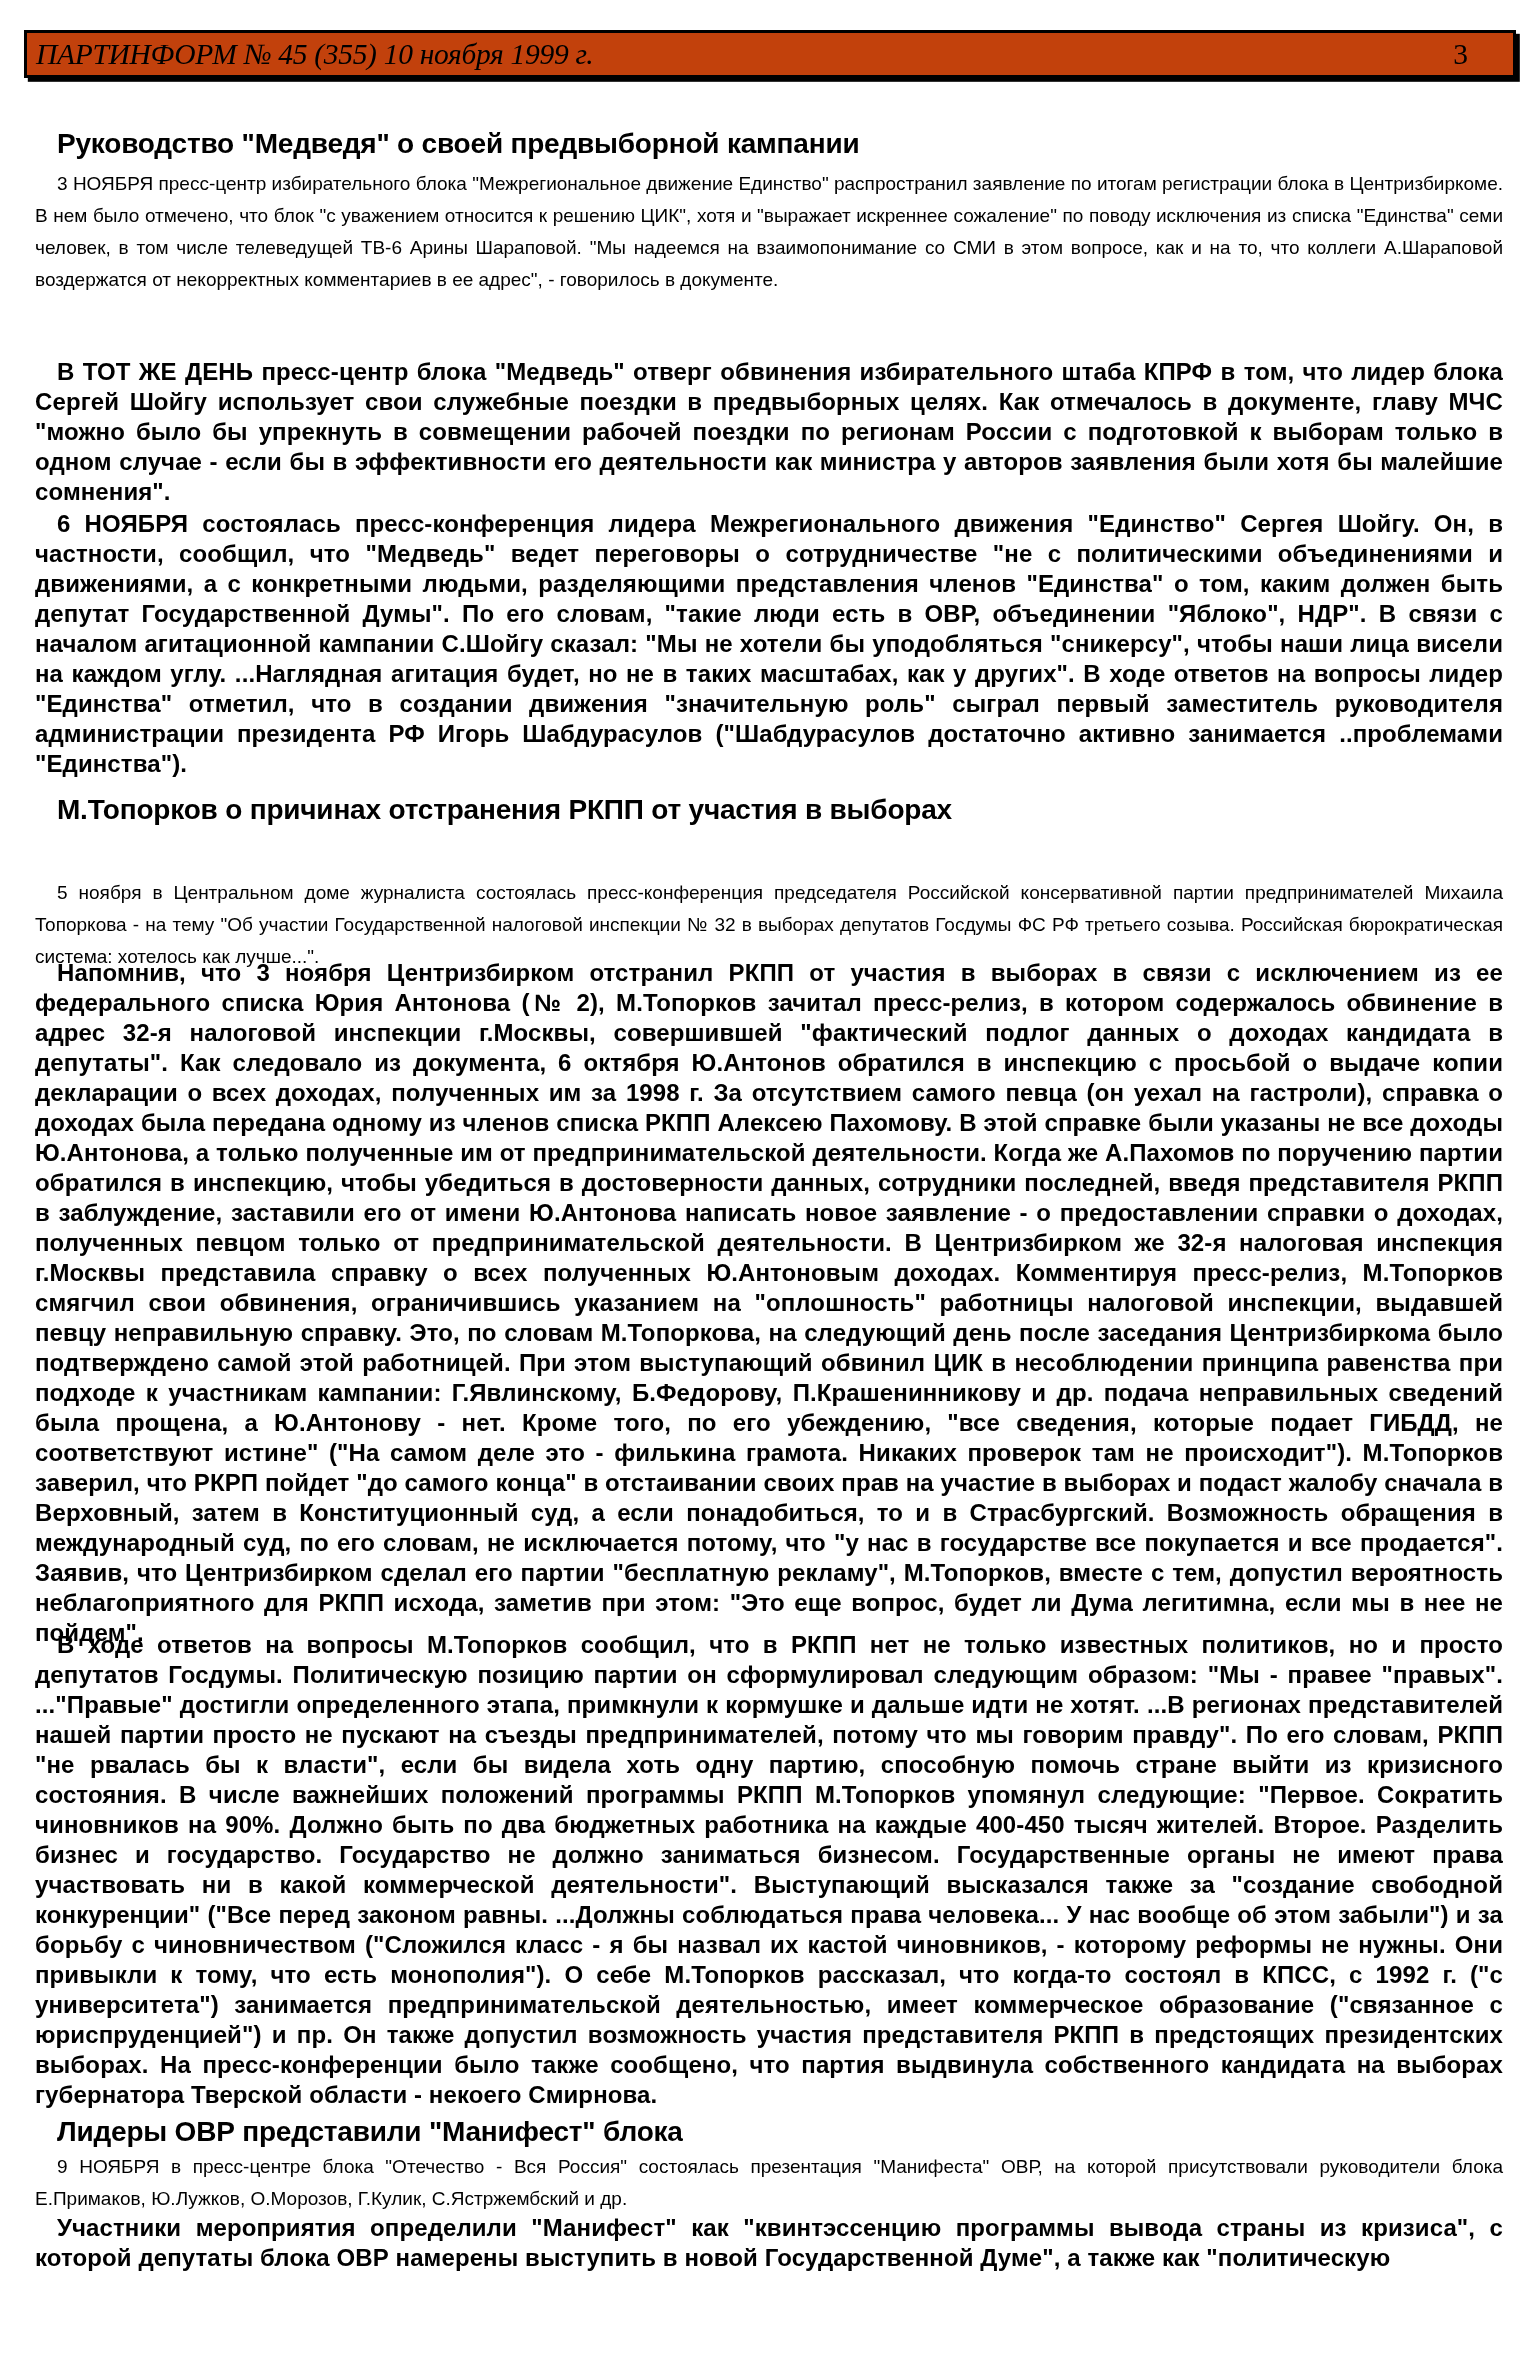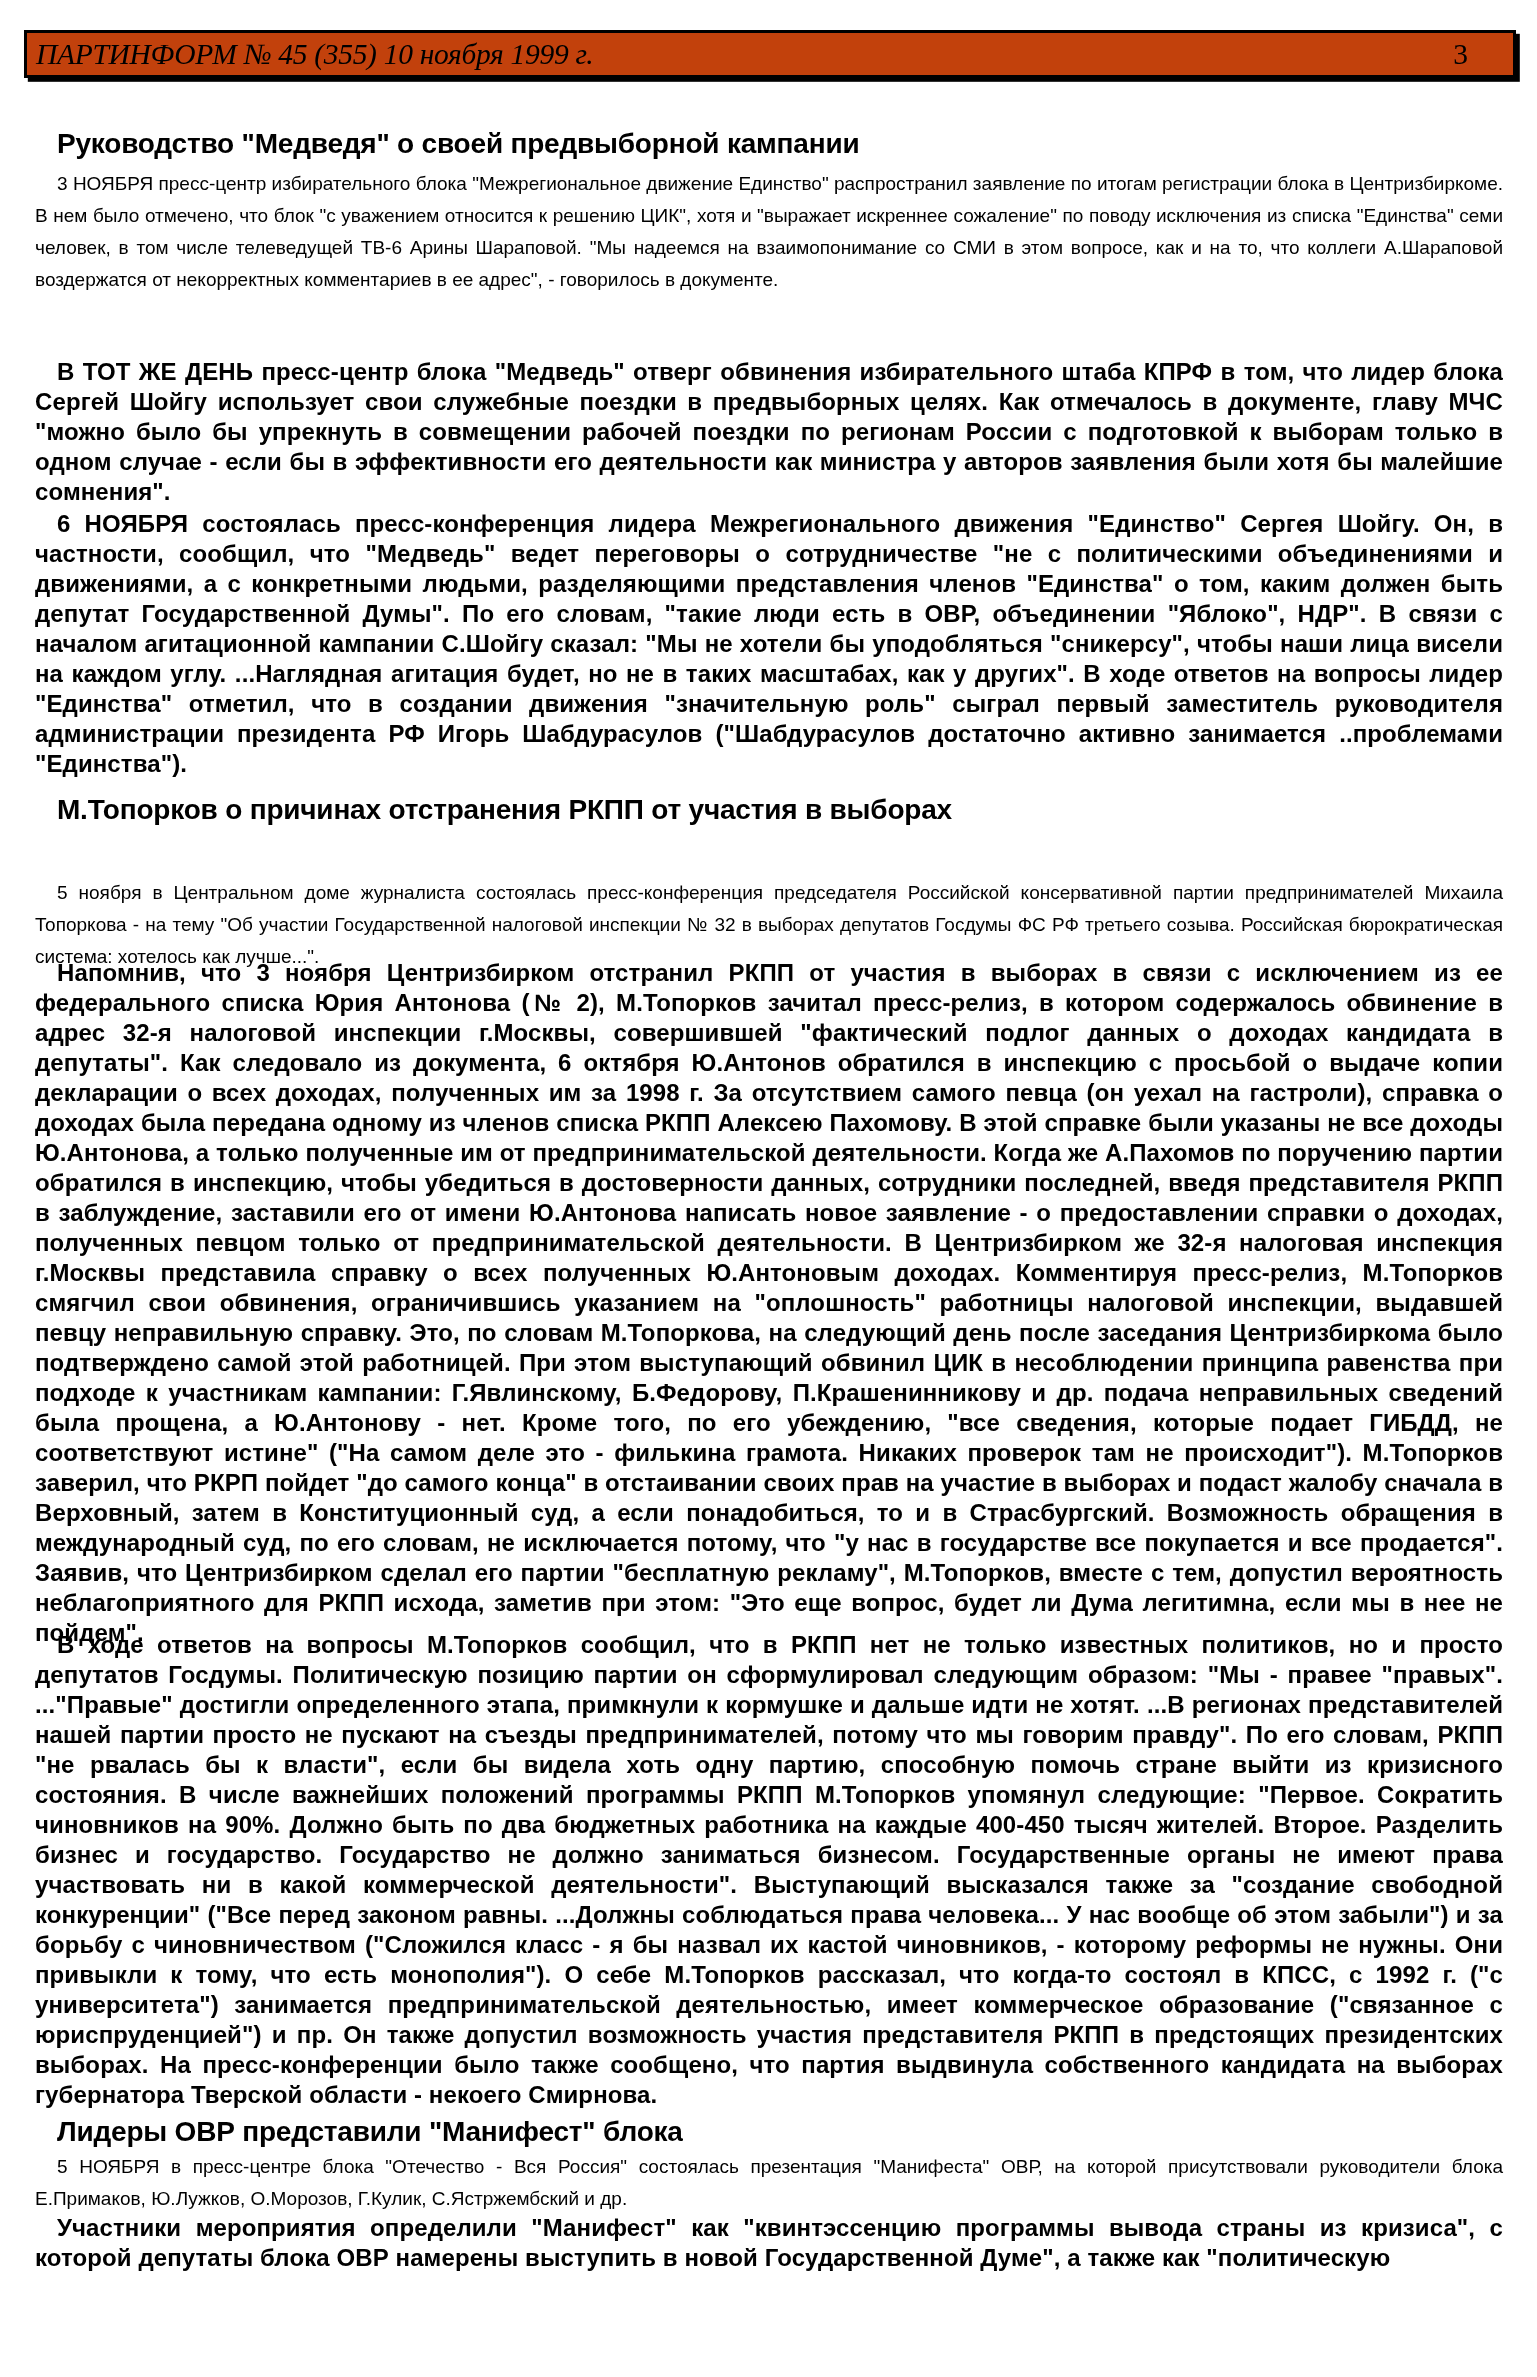--- a/index.html
+++ b/index.html
@@ -43,15 +43,15 @@
 <p class="para regular" style="top:168px;"><span>3 НОЯБРЯ пресс-центр избирательного блока "Межрегиональное движение Единство" распространил заявление по итогам регистрации блока в Центризбиркоме. В нем было отмечено, что блок "с уважением относится к решению ЦИК", хотя и "выражает искреннее сожаление" по поводу исключения из списка "Единства" семи человек, в том числе телеведущей ТВ-6 Арины Шараповой. "Мы надеемся на взаимопонимание со СМИ в этом вопросе, как и на то, что коллеги А.Шараповой воздержатся от некорректных комментариев в ее адрес", - говорилось в документе.</span></p>
 <p class="para bold" style="top:357px;"><span class="lead">В ТОТ ЖЕ ДЕНЬ</span><span> пресс-центр блока "Медведь" отверг обвинения избирательного штаба КПРФ в том, что лидер блока Сергей Шойгу использует свои служебные поездки в предвыборных целях. Как отмечалось в документе, главу МЧС "можно было бы упрекнуть в совмещении рабочей поездки по регионам России с подготовкой к выборам только в одном случае - если бы в эффективности его деятельности как министра у авторов заявления были хотя бы малейшие сомнения".</span></p>
 <p class="para bold" style="top:509px;"><span class="lead">6 НОЯБРЯ</span><span> состоялась пресс-конференция лидера Межрегионального движения "Единство" Сергея Шойгу. Он, в частности, сообщил, что "Медведь" ведет переговоры о сотрудничестве "не с политическими объединениями и движениями, а с конкретными людьми, разделяющими представления членов "Единства" о том, каким должен быть депутат Государственной Думы". По его словам, "такие люди есть в ОВР, объединении "Яблоко", НДР". В связи с началом агитационной кампании С.Шойгу сказал: "Мы не хотели бы уподобляться "сникерсу", чтобы наши лица висели на каждом углу. ...Наглядная агитация будет, но не в таких масштабах, как у других". В ходе ответов на вопросы лидер "Единства" отметил, что в создании движения "значительную роль" сыграл первый заместитель руководителя администрации президента РФ Игорь Шабдурасулов ("Шабдурасулов достаточно активно занимается ..проблемами "Единства").</span></p>
 
 <div class="section-title" style="top:794px;text-align:center;">М.Топорков о причинах отстранения РКПП от участия в выборах</div>
 <p class="para regular" style="top:877px;"><span>5 ноября в Центральном доме журналиста состоялась пресс-конференция председателя Российской консервативной партии предпринимателей Михаила Топоркова - на тему "Об участии Государственной налоговой инспекции № 32 в выборах депутатов Госдумы ФС РФ третьего созыва. Российская бюрократическая система: хотелось как лучше...".</span></p>
 <p class="para bold" style="top:958px;"><span>Напомнив, что 3 ноября Центризбирком отстранил РКПП от участия в выборах в связи с исключением из ее федерального списка Юрия Антонова (№ 2), М.Топорков зачитал пресс-релиз, в котором содержалось обвинение в адрес 32-я налоговой инспекции г.Москвы, совершившей "фактический подлог данных о доходах кандидата в депутаты". Как следовало из документа, 6 октября Ю.Антонов обратился в инспекцию с просьбой о выдаче копии декларации о всех доходах, полученных им за 1998 г. За отсутствием самого певца (он уехал на гастроли), справка о доходах была передана одному из членов списка РКПП Алексею Пахомову. В этой справке были указаны не все доходы Ю.Антонова, а только полученные им от предпринимательской деятельности. Когда же А.Пахомов по поручению партии обратился в инспекцию, чтобы убедиться в достоверности данных, сотрудники последней, введя представителя РКПП в заблуждение, заставили его от имени Ю.Антонова написать новое заявление - о предоставлении справки о доходах, полученных певцом только от предпринимательской деятельности. В Центризбирком же 32-я налоговая инспекция г.Москвы представила справку о всех полученных Ю.Антоновым доходах. Комментируя пресс-релиз, М.Топорков смягчил свои обвинения, ограничившись указанием на "оплошность" работницы налоговой инспекции, выдавшей певцу неправильную справку. Это, по словам М.Топоркова, на следующий день после заседания Центризбиркома было подтверждено самой этой работницей. При этом выступающий обвинил ЦИК в несоблюдении принципа равенства при подходе к участникам кампании: Г.Явлинскому, Б.Федорову, П.Крашенинникову и др. подача неправильных сведений была прощена, а Ю.Антонову - нет. Кроме того, по его убеждению, "все сведения, которые подает ГИБДД, не соответствуют истине" ("На самом деле это - филькина грамота. Никаких проверок там не происходит"). М.Топорков заверил, что РКРП пойдет "до самого конца" в отстаивании своих прав на участие в выборах и подаст жалобу сначала в Верховный, затем в Конституционный суд, а если понадобиться, то и в Страсбургский. Возможность обращения в международный суд, по его словам, не исключается потому, что "у нас в государстве все покупается и все продается". Заявив, что Центризбирком сделал его партии "бесплатную рекламу", М.Топорков, вместе с тем, допустил вероятность неблагоприятного для РКПП исхода, заметив при этом: "Это еще вопрос, будет ли Дума легитимна, если мы в нее не пойдем".</span></p>
 <p class="para bold" style="top:1630px;"><span>В ходе ответов на вопросы М.Топорков сообщил, что в РКПП нет не только известных политиков, но и просто депутатов Госдумы. Политическую позицию партии он сформулировал следующим образом: "Мы - правее "правых". ..."Правые" достигли определенного этапа, примкнули к кормушке и дальше идти не хотят. ...В регионах представителей нашей партии просто не пускают на съезды предпринимателей, потому что мы говорим правду". По его словам, РКПП "не рвалась бы к власти", если бы видела хоть одну партию, способную помочь стране выйти из кризисного состояния. В числе важнейших положений программы РКПП М.Топорков упомянул следующие: "Первое. Сократить чиновников на 90%. Должно быть по два бюджетных работника на каждые 400-450 тысяч жителей. Второе. Разделить бизнес и государство. Государство не должно заниматься бизнесом. Государственные органы не имеют права участвовать ни в какой коммерческой деятельности". Выступающий высказался также за "создание свободной конкуренции" ("Все перед законом равны. ...Должны соблюдаться права человека... У нас вообще об этом забыли") и за борьбу с чиновничеством ("Сложился класс - я бы назвал их кастой чиновников, - которому реформы не нужны. Они привыкли к тому, что есть монополия"). О себе М.Топорков рассказал, что когда-то состоял в КПСС, с 1992 г. ("с университета") занимается предпринимательской деятельностью, имеет коммерческое образование ("связанное с юриспруденцией") и пр. Он также допустил возможность участия представителя РКПП в предстоящих президентских выборах. На пресс-конференции было также сообщено, что партия выдвинула собственного кандидата на выборах губернатора Тверской области - некоего Смирнова.</span></p>
 
 <div class="section-title" style="top:2116px;">Лидеры ОВР представили "Манифест" блока</div>
-<p class="para regular" style="top:2151px;"><span>5 НОЯБРЯ в пресс-центре блока "Отечество - Вся Россия" состоялась презентация "Манифеста" ОВР, на которой присутствовали руководители блока Е.Примаков, Ю.Лужков, О.Морозов, Г.Кулик, С.Ястржембский и др.</span></p>
+<p class="para regular" style="top:2151px;"><span>9 НОЯБРЯ в пресс-центре блока "Отечество - Вся Россия" состоялась презентация "Манифеста" ОВР, на которой присутствовали руководители блока Е.Примаков, Ю.Лужков, О.Морозов, Г.Кулик, С.Ястржембский и др.</span></p>
 <p class="para bold" style="top:2213px;"><span>Участники мероприятия определили "Манифест" как "квинтэссенцию программы вывода страны из кризиса", с которой депутаты блока ОВР намерены выступить в новой Государственной Думе", а также как "политическую</span></p>
 
 
 </body></html>

